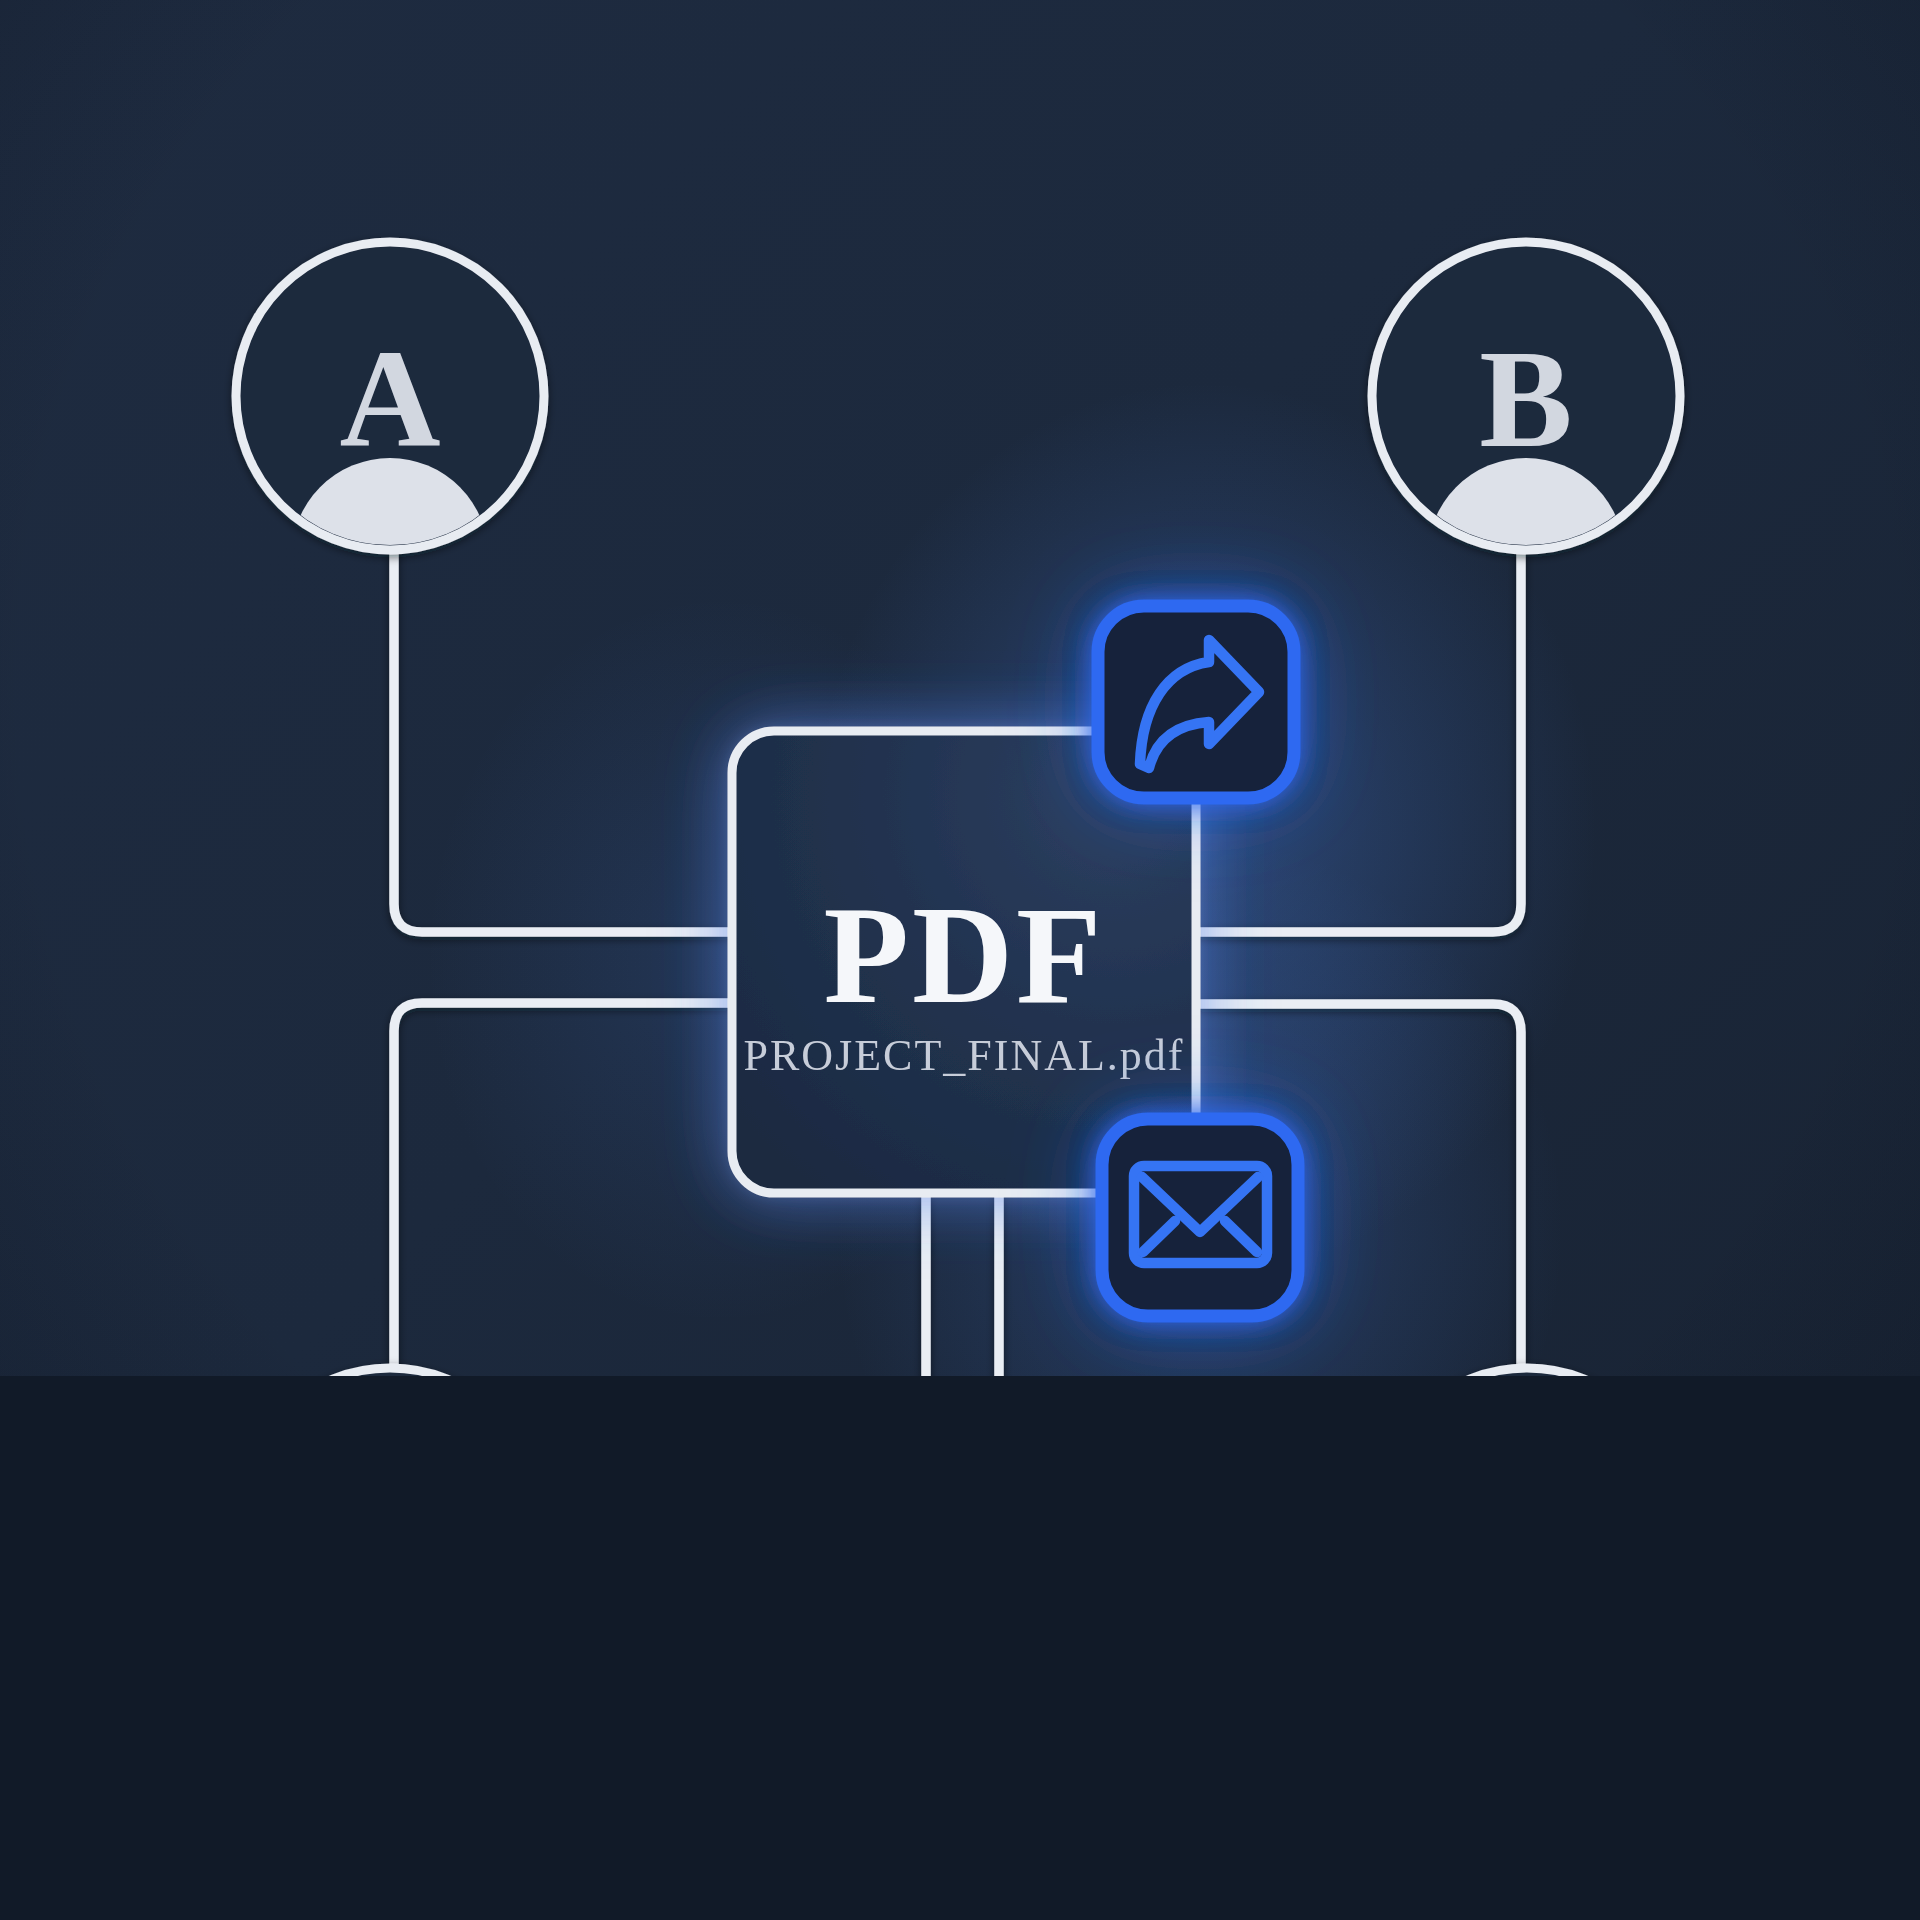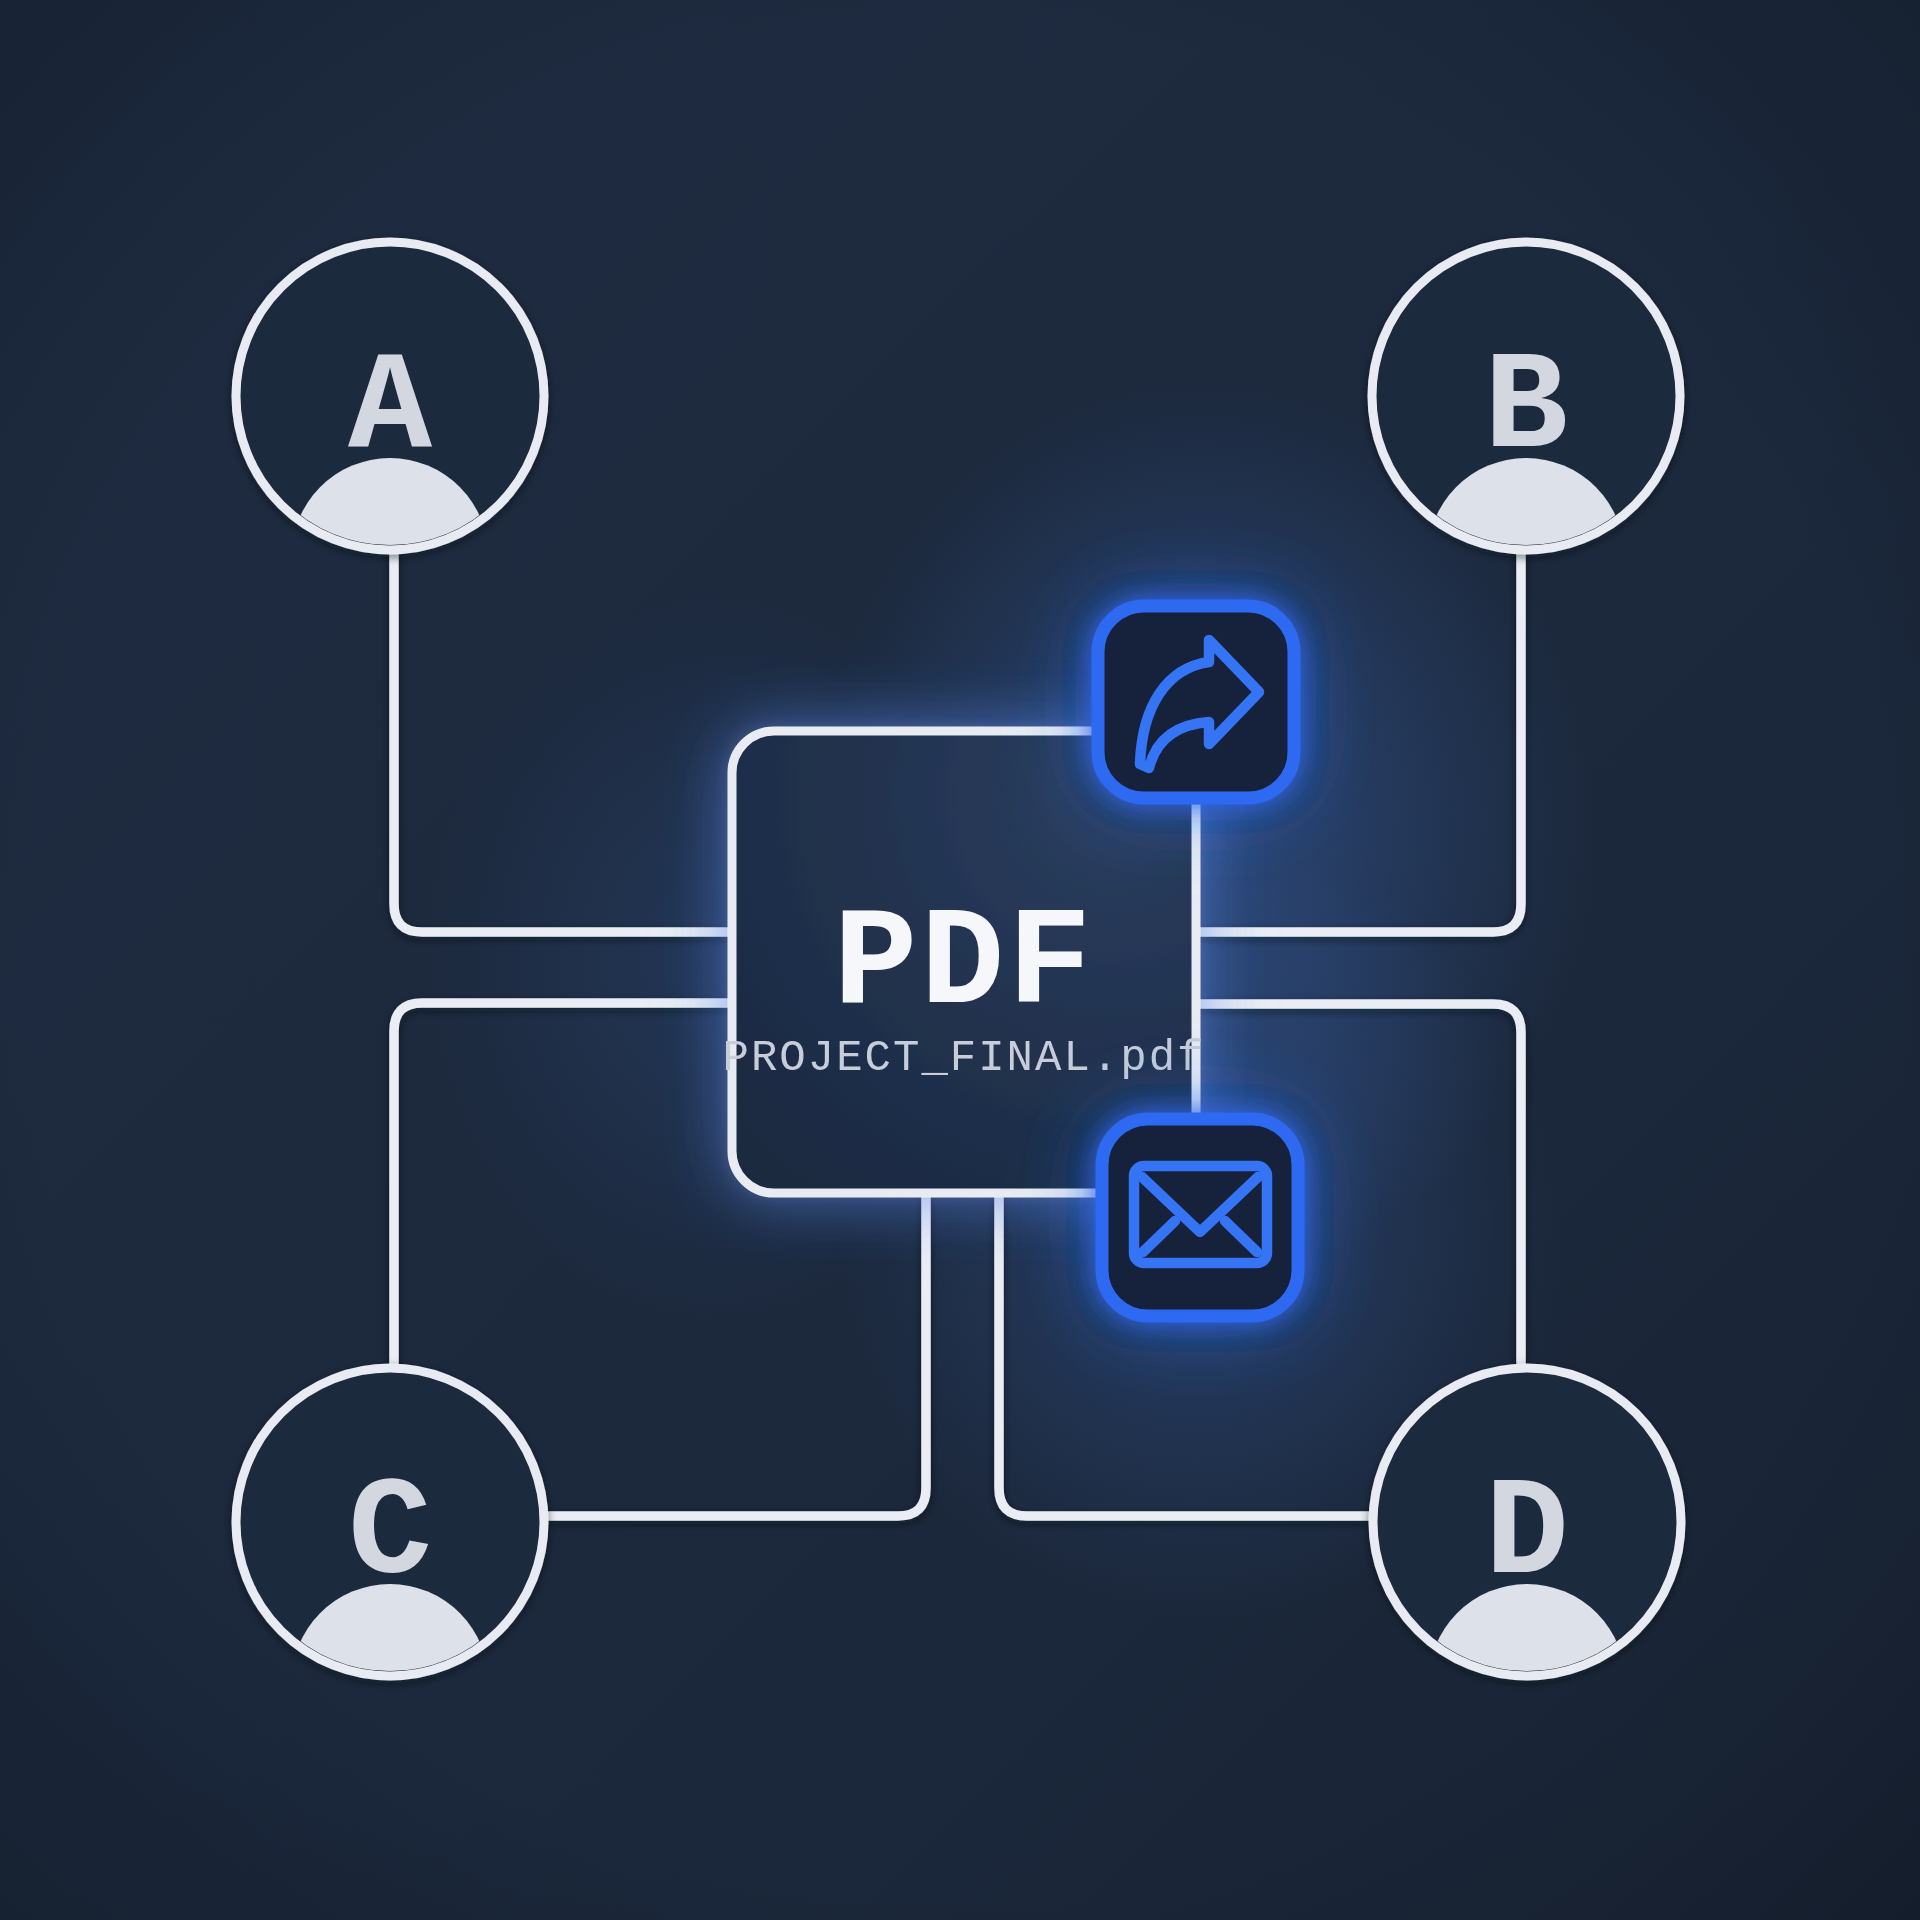--- a/index.html
+++ b/index.html
@@ -1,20 +1,20 @@
 <!DOCTYPE html>
 <html><head>
 <meta charset="utf-8">
 <style>
   html,body{margin:0;padding:0;background:#111a28;}
   .stage{
     position:relative;
-    width:1920px;height:1920px;
+    width:1920px;height:1376px;
     overflow:hidden;
-    font-family:Liberation Mono, monospace;
+    font-family:Liberation Serif, serif;
     background:
       radial-gradient(1700px 1700px at 50% 50%, rgba(0,0,0,0) 55%, rgba(9,14,24,0.55) 100%),
       radial-gradient(560px 640px at 1205px 830px, rgba(76,132,234,0.34), rgba(76,132,234,0) 70%),
       radial-gradient(520px 560px at 1200px 1230px, rgba(76,132,234,0.26), rgba(76,132,234,0) 70%),
       radial-gradient(420px 520px at 720px 960px, rgba(76,132,234,0.14), rgba(76,132,234,0) 70%),
       linear-gradient(135deg, #1e2b40 0%, #1c293d 50%, #192435 100%);
   }
   svg{position:absolute;inset:0;display:block;}
   .connector{stroke:#eaeef4;stroke-width:9.5;fill:none;}
   .card{fill:url(#cardFill);stroke:#e8ecf2;stroke-width:9;}

